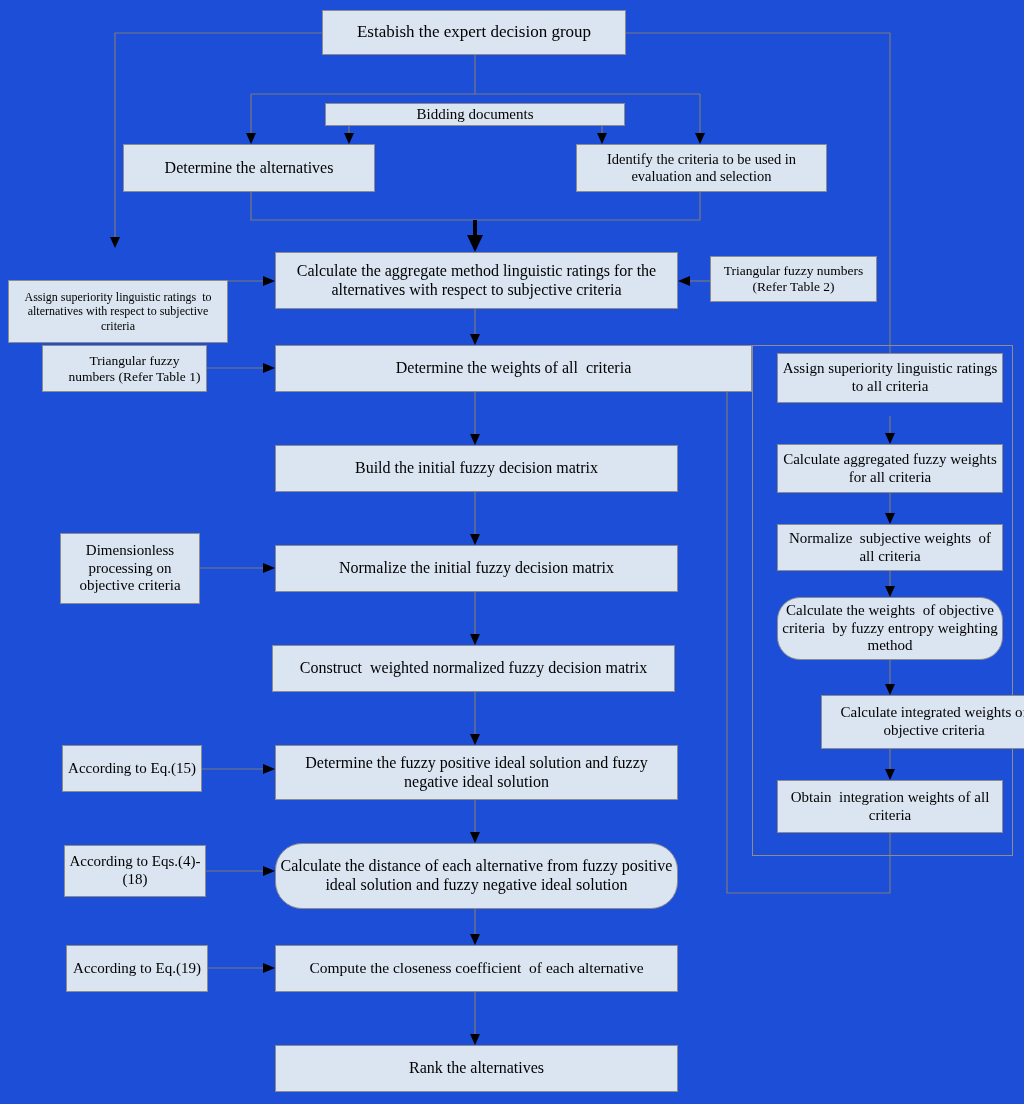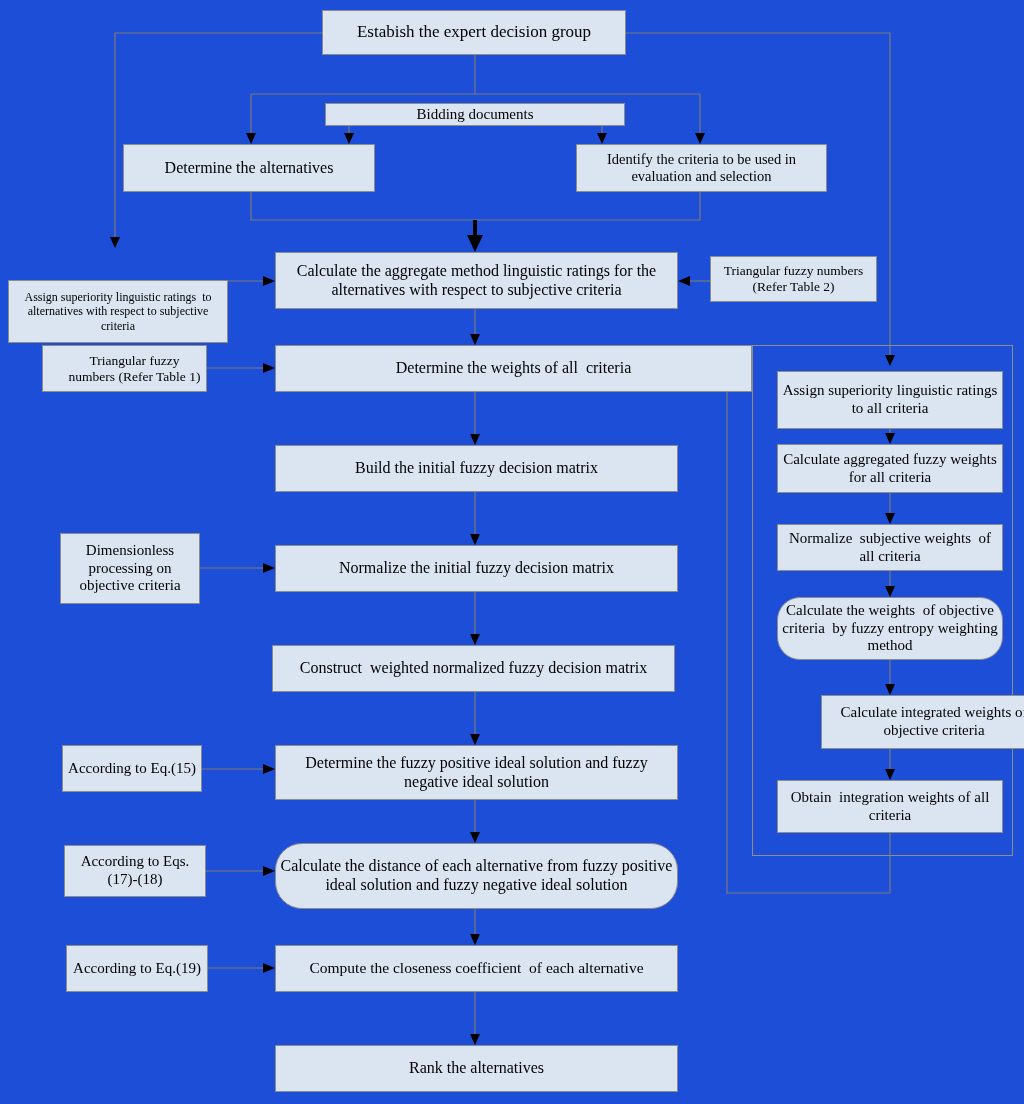--- a/index.html
+++ b/index.html
@@ -47,21 +47,21 @@
   #normalize-matrix{left:275px;top:545px;width:403px;height:47px;}
   #construct-matrix{left:272px;top:645px;width:403px;height:47px;}
   #eq15{left:62px;top:745px;width:140px;height:47px;font-size:15px;}
   #determine-ideal{left:275px;top:745px;width:403px;height:55px;}
   #eq17-18{left:64px;top:845px;width:142px;height:52px;font-size:15px;}
   #calc-distance{left:275px;top:843px;width:403px;height:66px;border-radius:27px;}
   #eq19{left:66px;top:945px;width:142px;height:47px;font-size:15px;}
   #compute-cc{left:275px;top:945px;width:403px;height:47px;font-size:15.5px;}
   #rank{left:275px;top:1045px;width:403px;height:47px;}
   #rc-container{left:752px;top:345px;width:261px;height:511px;}
-  #rc-assign{left:777px;top:371px;width:226px;height:58px;font-size:15px;}
+  #rc-assign{left:777px;top:353px;width:226px;height:50px;font-size:15px;}
   #rc-aggregated{left:777px;top:444px;width:226px;height:49px;font-size:15px;}
   #rc-normalize{left:777px;top:524px;width:226px;height:47px;font-size:15px;}
   #rc-objective{left:777px;top:597px;width:226px;height:63px;font-size:15px;border-radius:23px;}
   #rc-integrated{left:777px;top:695px;width:226px;height:54px;font-size:15px;margin-left:44px;}
   #rc-obtain{left:777px;top:780px;width:226px;height:53px;font-size:15px;}
 </style>
 </head>
 <body>
 
 <div id="canvas">
@@ -207,21 +207,21 @@
   <div class="box" id="calc-aggregate-ratings">Calculate the aggregate method linguistic ratings for the alternatives with respect to subjective criteria</div>
   <div class="box" id="tfn-table2">Triangular fuzzy numbers (Refer Table 2)</div>
   <div class="box" id="tfn-table1">Triangular fuzzy numbers (Refer Table 1)</div>
   <div class="box" id="determine-weights">Determine the weights of all  criteria</div>
   <div class="box" id="build-matrix">Build the initial fuzzy decision matrix</div>
   <div class="box" id="dimensionless">Dimensionless processing on objective criteria</div>
   <div class="box" id="normalize-matrix">Normalize the initial fuzzy decision matrix</div>
   <div class="box" id="construct-matrix">Construct  weighted normalized fuzzy decision matrix</div>
   <div class="box" id="eq15">According to Eq.(15)</div>
   <div class="box" id="determine-ideal">Determine the fuzzy positive ideal solution and fuzzy negative ideal solution</div>
-  <div class="box" id="eq17-18">According to Eqs.(17)-(18)</div>
+  <div class="box" id="eq17-18">According to Eqs.(4)-(18)</div>
   <div class="box" id="calc-distance">Calculate the distance of each alternative from fuzzy positive ideal solution and fuzzy negative ideal solution</div>
   <div class="box" id="eq19">According to Eq.(19)</div>
   <div class="box" id="compute-cc">Compute the closeness coefficient  of each alternative</div>
   <div class="box" id="rank">Rank the alternatives</div>
 
   <div class="box" id="rc-assign">Assign superiority linguistic ratings to all criteria</div>
   <div class="box" id="rc-aggregated">Calculate aggregated fuzzy weights for all criteria</div>
   <div class="box" id="rc-normalize">Normalize  subjective weights  of all criteria</div>
   <div class="box" id="rc-objective">Calculate the weights  of objective criteria  by fuzzy entropy weighting method</div>
   <div class="box" id="rc-integrated">Calculate integrated weights of  objective criteria</div>

